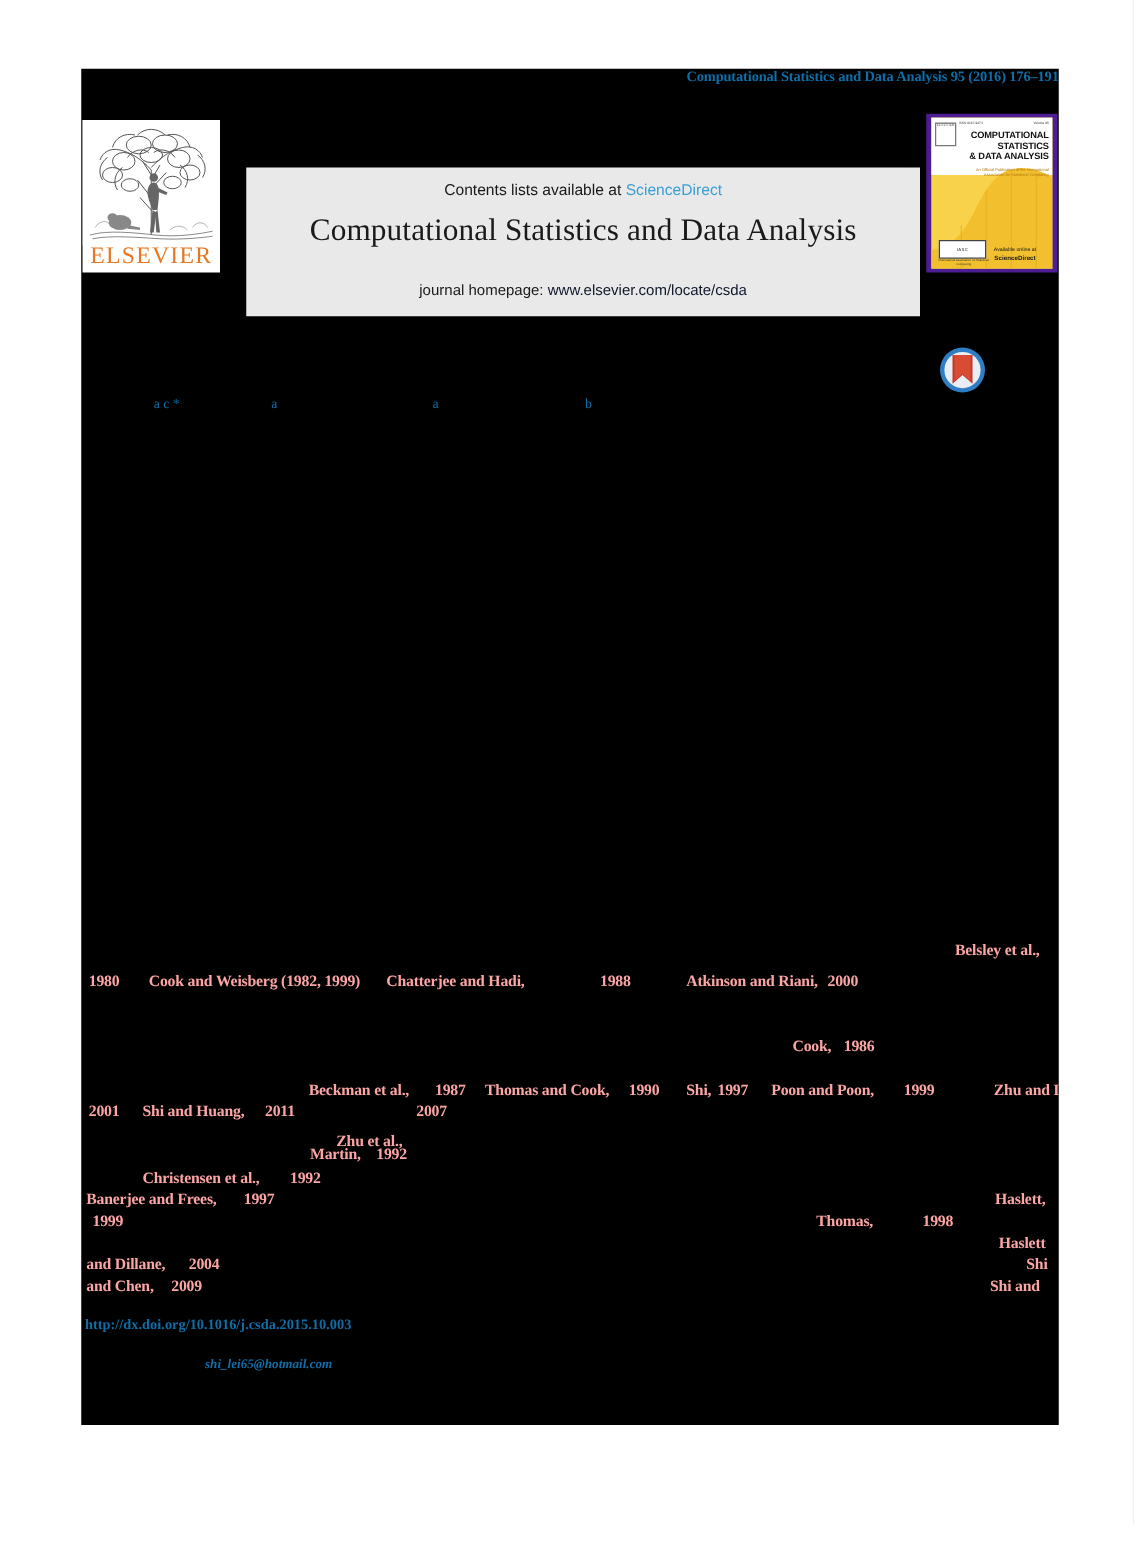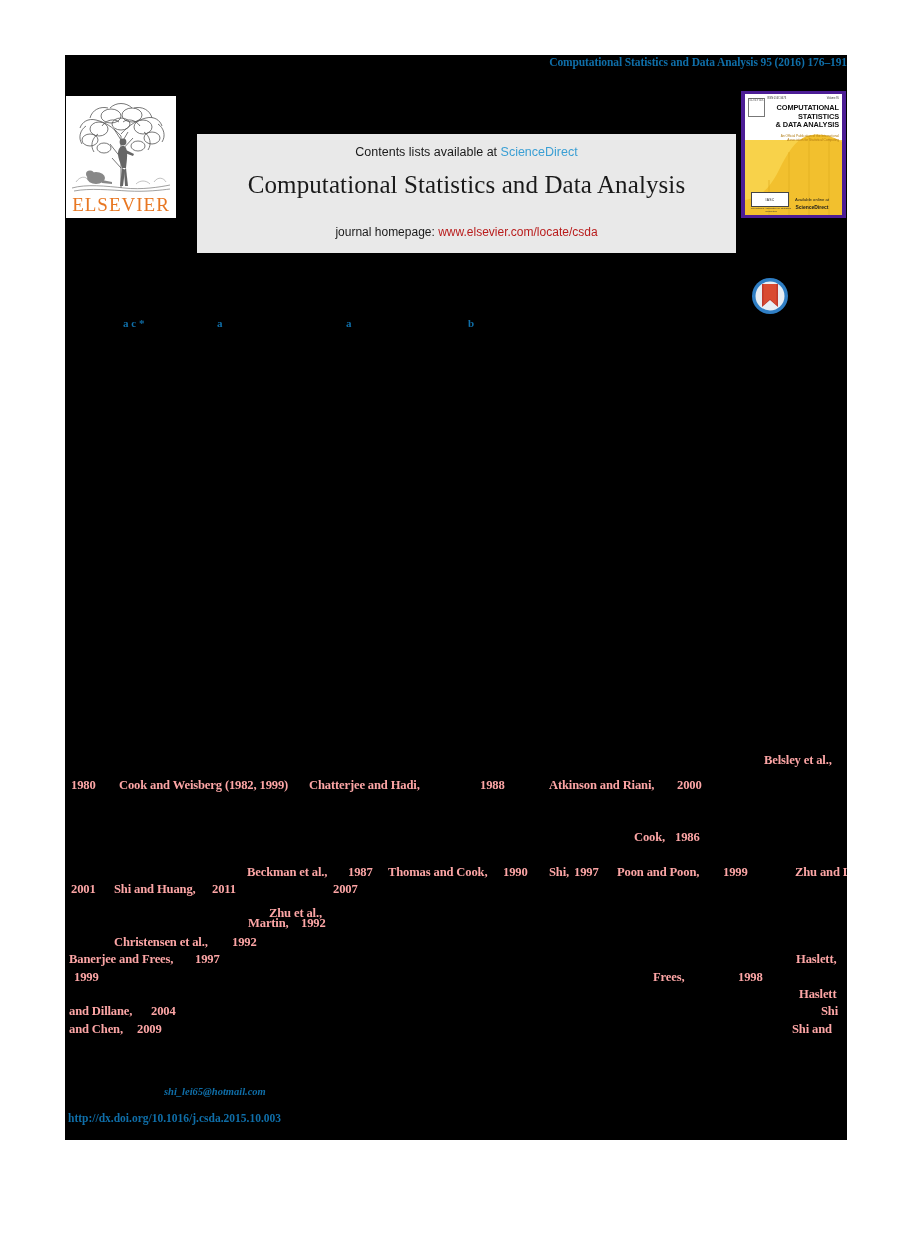--- a/index.html
+++ b/index.html
@@ -74,21 +74,21 @@
     position: absolute;
     top: 91px;
     left: 0;
     width: 539px;
     text-align: center;
     font-family: "Liberation Sans", sans-serif;
     font-size: 12px;
     color: #1a1a1a;
   }
   .masthead-homepage .hp-link {
-    color: #b91c1c;
+    color: #0f172a;
   }
 
   
   .elsevier-logo {
     position: absolute;
     left: 1px;
     top: 41px;
     width: 110px;
     height: 122px;
     background: #ffffff;
@@ -192,21 +192,21 @@
     font-size: 12.6px;
     font-weight: 700;
     white-space: nowrap;
     letter-spacing: -0.15px;
   }
   .aff {
     position: absolute;
     color: #0f6ea8;
     font-family: "Liberation Serif", serif;
     font-size: 11px;
-    font-weight: 700;
+    font-weight: 400;
     white-space: nowrap;
   }
   .footer-link {
     position: absolute;
     color: #0f6ea8;
     font-family: "Liberation Serif", serif;
     font-weight: 700;
     white-space: nowrap;
   }
   .email-link { font-size: 10.5px; font-style: italic; }
@@ -322,21 +322,21 @@
   <div class="aff" style="left:152px; top:262px;">a</div>
   <div class="aff" style="left:281px; top:262px;">a</div>
   <div class="aff" style="left:403px; top:262px;">b</div>
 
   <div class="lnk" style="left:699px; top:698px;">Belsley et al.,</div>
   <div class="lnk" style="left:6px;   top:723px;">1980</div>
   <div class="lnk" style="left:54px;  top:723px;">Cook and Weisberg (1982, 1999)</div>
   <div class="lnk" style="left:244px; top:723px;">Chatterjee and Hadi,</div>
   <div class="lnk" style="left:415px; top:723px;">1988</div>
   <div class="lnk" style="left:484px; top:723px;">Atkinson and Riani,</div>
-  <div class="lnk" style="left:612px; top:723px;">2000</div>
+  <div class="lnk" style="left:597px; top:723px;">2000</div>
   <div class="lnk" style="left:569px; top:775px;">Cook,</div>
   <div class="lnk" style="left:610px; top:775px;">1986</div>
   <div class="lnk" style="left:182px; top:810px;">Beckman et al.,</div>
   <div class="lnk" style="left:283px; top:810px;text-align:right;">1987</div>
   <div class="lnk" style="left:323px; top:810px;">Thomas and Cook,</div>
   <div class="lnk" style="left:438px; top:810px;">1990</div>
   <div class="lnk" style="left:484px; top:810px;">Shi,</div>
   <div class="lnk" style="left:509px; top:810px;">1997</div>
   <div class="lnk" style="left:552px; top:810px;">Poon and Poon,</div>
   <div class="lnk" style="left:658px; top:810px;">1999</div>
@@ -347,26 +347,26 @@
   <div class="lnk" style="left:204px; top:827px;margin-top:24px;">Zhu et al.,</div>
   <div class="lnk" style="left:268px; top:827px;">2007</div>
   <div class="lnk" style="left:183px; top:861px;">Martin,</div>
   <div class="lnk" style="left:236px; top:861px;">1992</div>
   <div class="lnk" style="left:49px;  top:880px;">Christensen et al.,</div>
   <div class="lnk" style="left:167px; top:880px;">1992</div>
   <div class="lnk" style="left:4px;   top:897px;">Banerjee and Frees,</div>
   <div class="lnk" style="left:130px; top:897px;">1997</div>
   <div class="lnk" style="left:731px; top:897px;">Haslett,</div>
   <div class="lnk" style="left:9px;   top:915px;">1999</div>
-  <div class="lnk" style="left:588px; top:915px;">Frees,</div>
+  <div class="lnk" style="left:588px; top:915px;">Thomas,</div>
   <div class="lnk" style="left:673px; top:915px;font-family:Liberation Serif, serif;">1998</div>
   <div class="lnk" style="left:734px; top:932px;">Haslett</div>
   <div class="lnk" style="left:4px;   top:949px;">and Dillane,</div>
   <div class="lnk" style="left:86px;  top:949px;">2004</div>
   <div class="lnk" style="left:756px; top:949px;">Shi</div>
   <div class="lnk" style="left:4px;   top:967px;">and Chen,</div>
   <div class="lnk" style="left:72px;  top:967px;">2009</div>
   <div class="lnk" style="left:727px; top:967px;">Shi and</div>
 
   <div class="footer-link email-link" style="left:99px; top:1031px;">shi_lei65@hotmail.com</div>
-  <div class="footer-link doi-link" style="left:3px; top:1057px;">http://dx.doi.org/10.1016/j.csda.2015.10.003</div>
+  <div class="footer-link doi-link" style="left:3px; top:999px;">http://dx.doi.org/10.1016/j.csda.2015.10.003</div>
 
 </div>
 
 </body></html>

